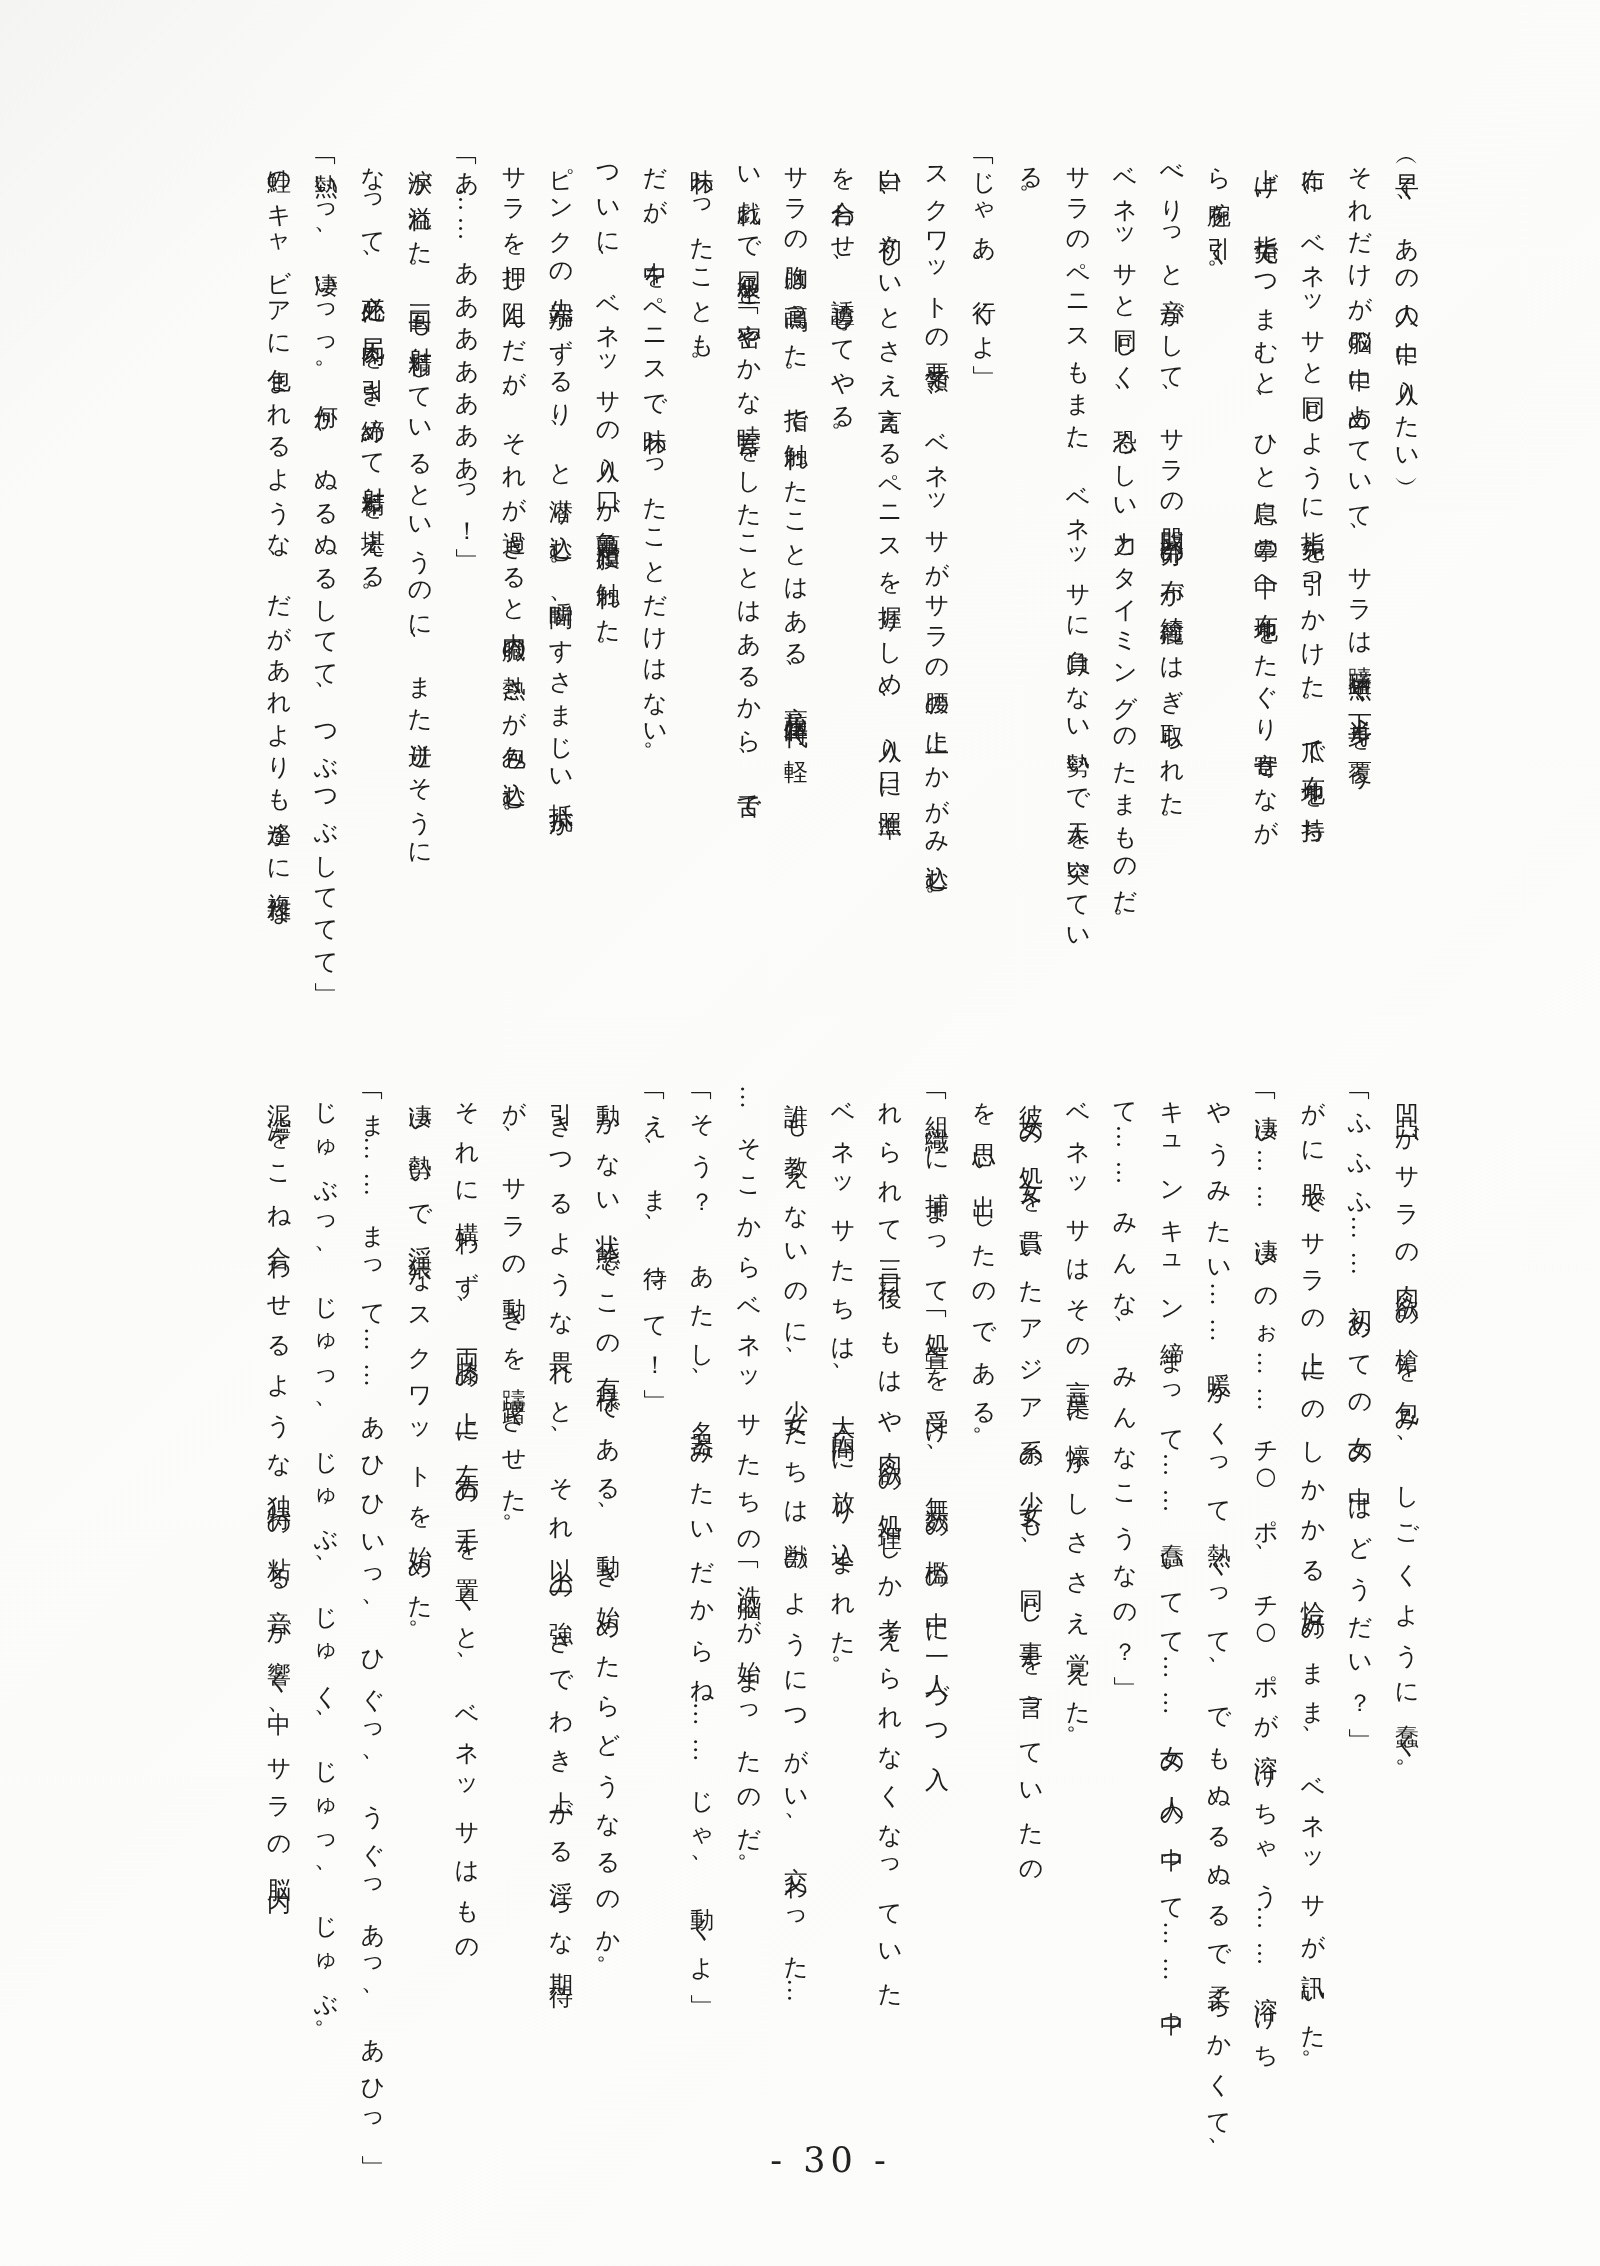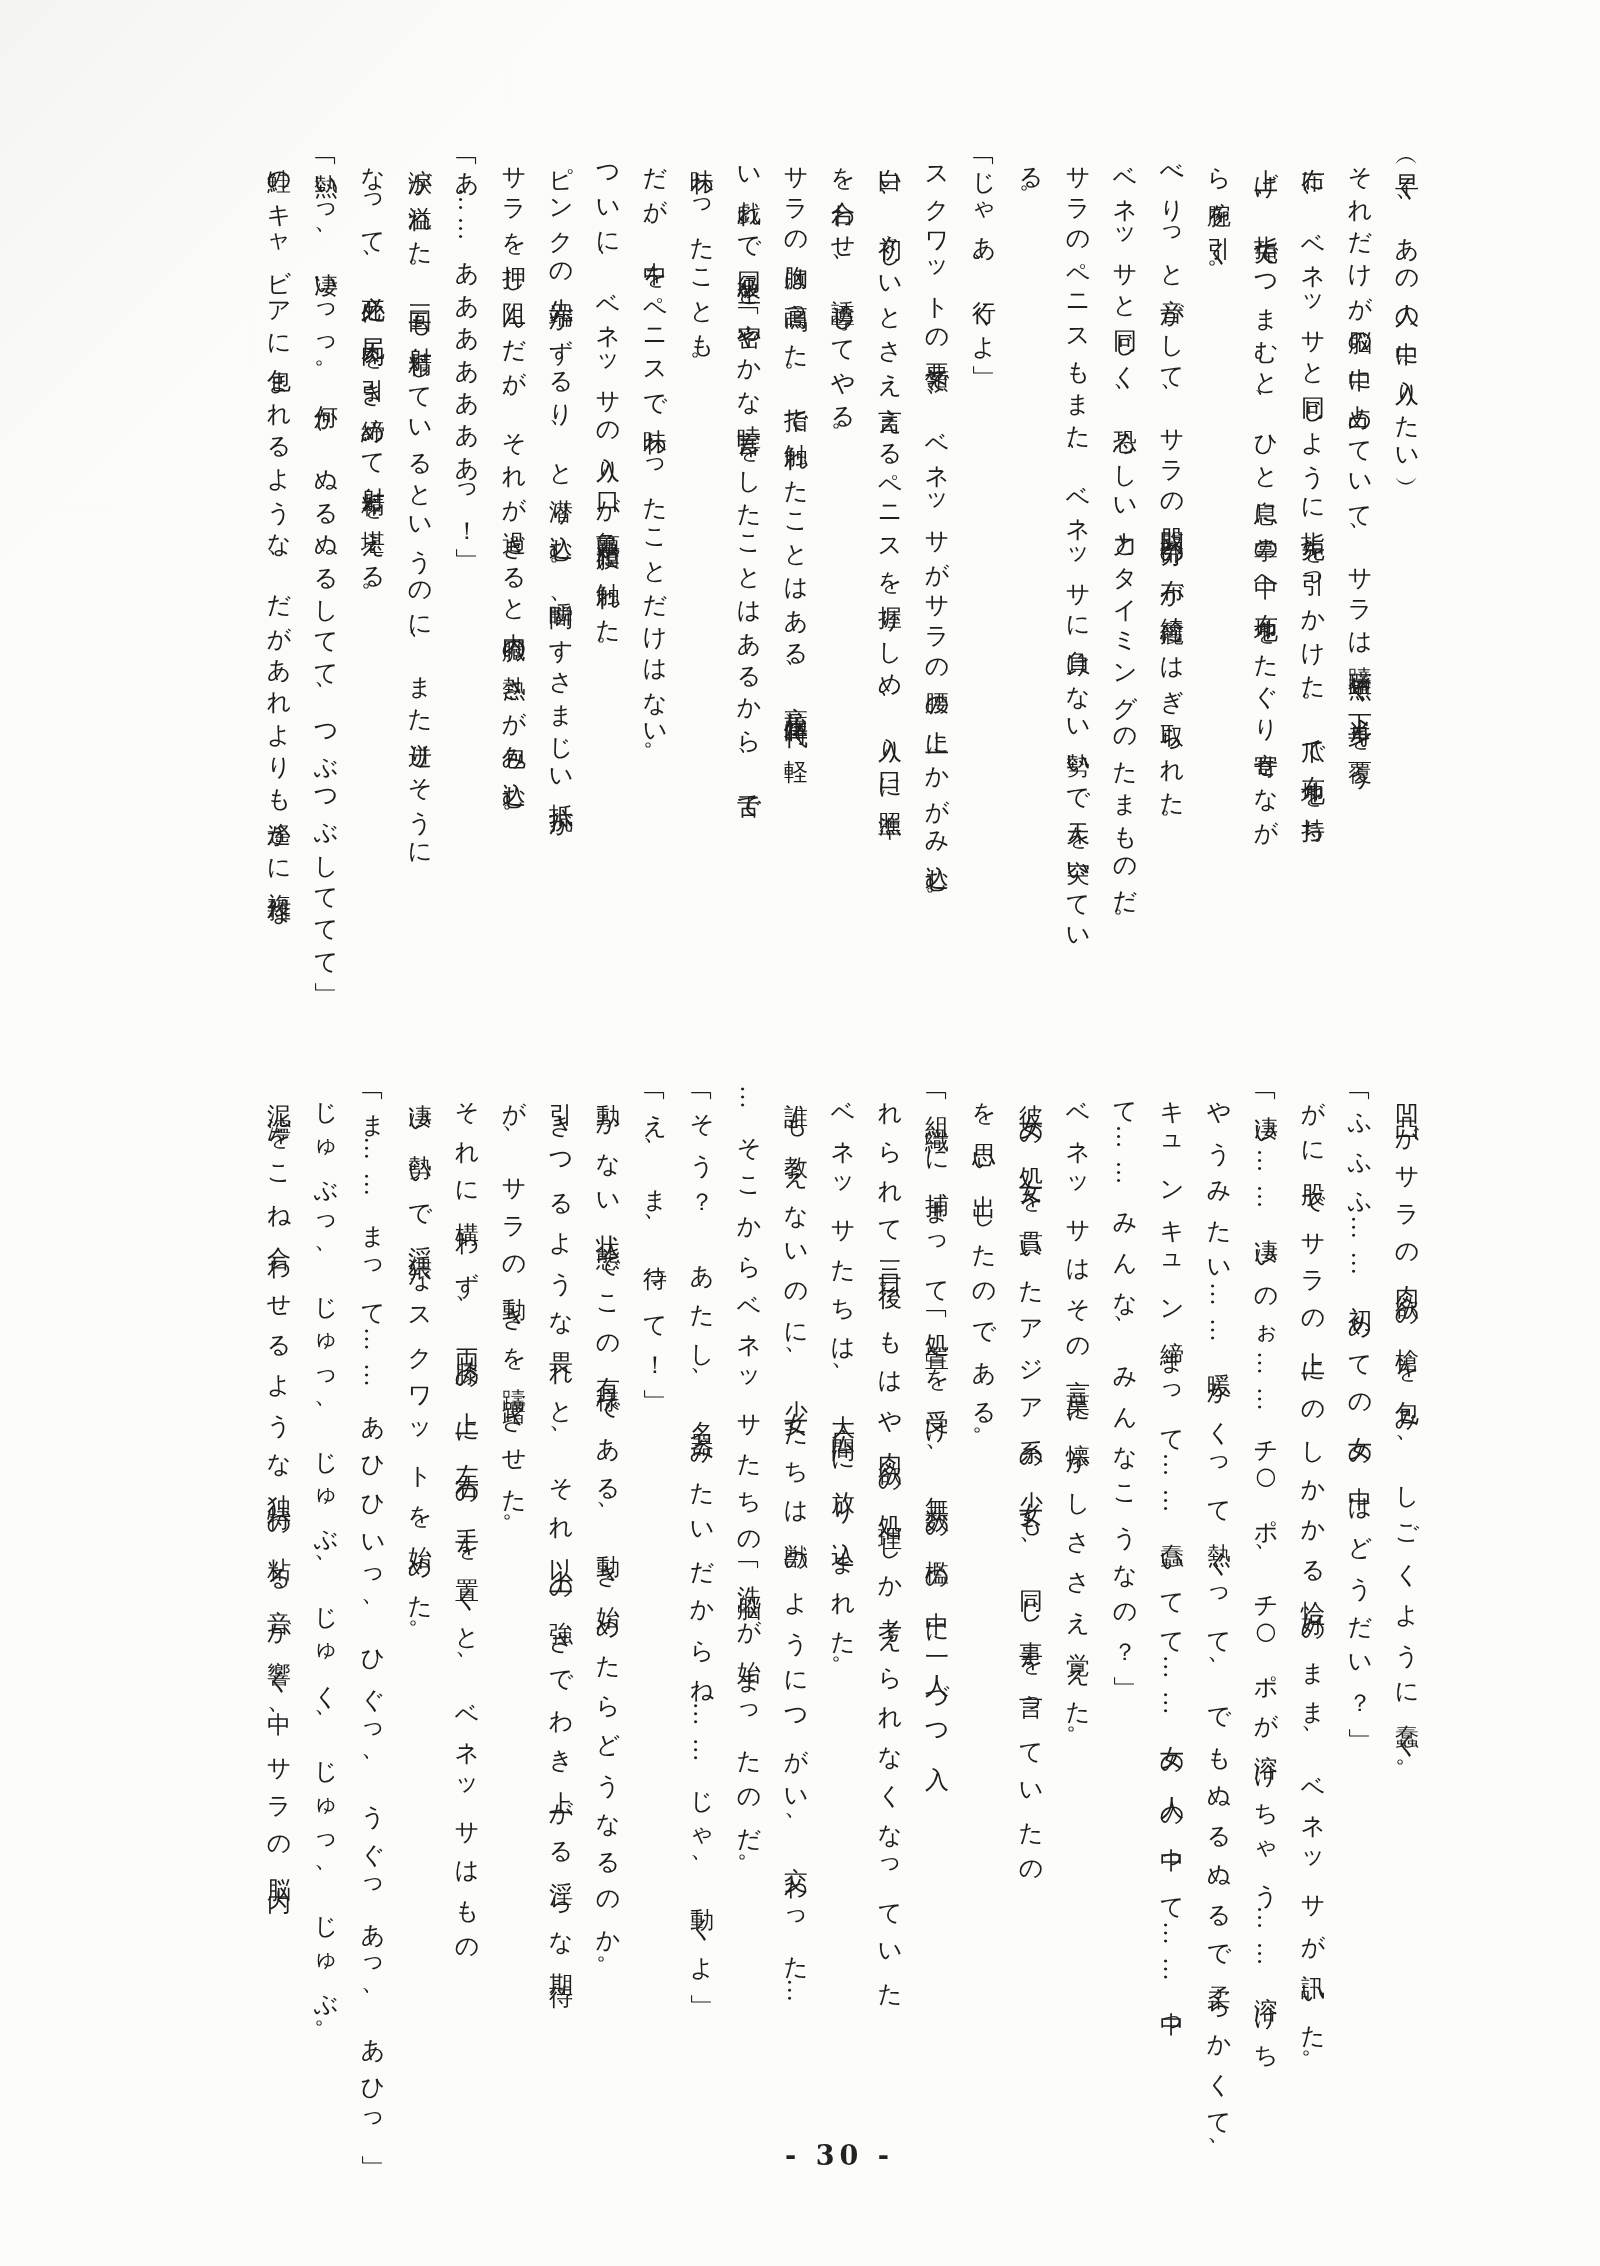--- a/index.html
+++ b/index.html
@@ -37,27 +37,26 @@
     font-size: 24px;
     line-height: 47px;
     white-space: pre;
     font-weight: 400;
   }
   .tblock-top .col { letter-spacing: 5px; }
   .tblock-bottom .col { letter-spacing: 12px; }
   .pagenum {
     position: absolute;
     top: 2140px;
-    left: 252px;
+    left: 243px;
     width: 1175px;
     text-align: center;
-    font-size: 27px;
+    font-size: 35px;
     letter-spacing: 5px;
     color: #222;
-    font-weight: bold;
   }
 </style>
 </head>
 <body>
 
 <div class="page">
   <section class="tblock tblock-top">
       <p class="col">（早く、あの人の中に入りたい）</p>
       <p class="col">それだけが脳の中に占めていて、サラは躊躇無く下半身を覆う</p>
       <p class="col">布に、ベネッサと同じように指先を引っかけた。爪で布地を持ち</p>

